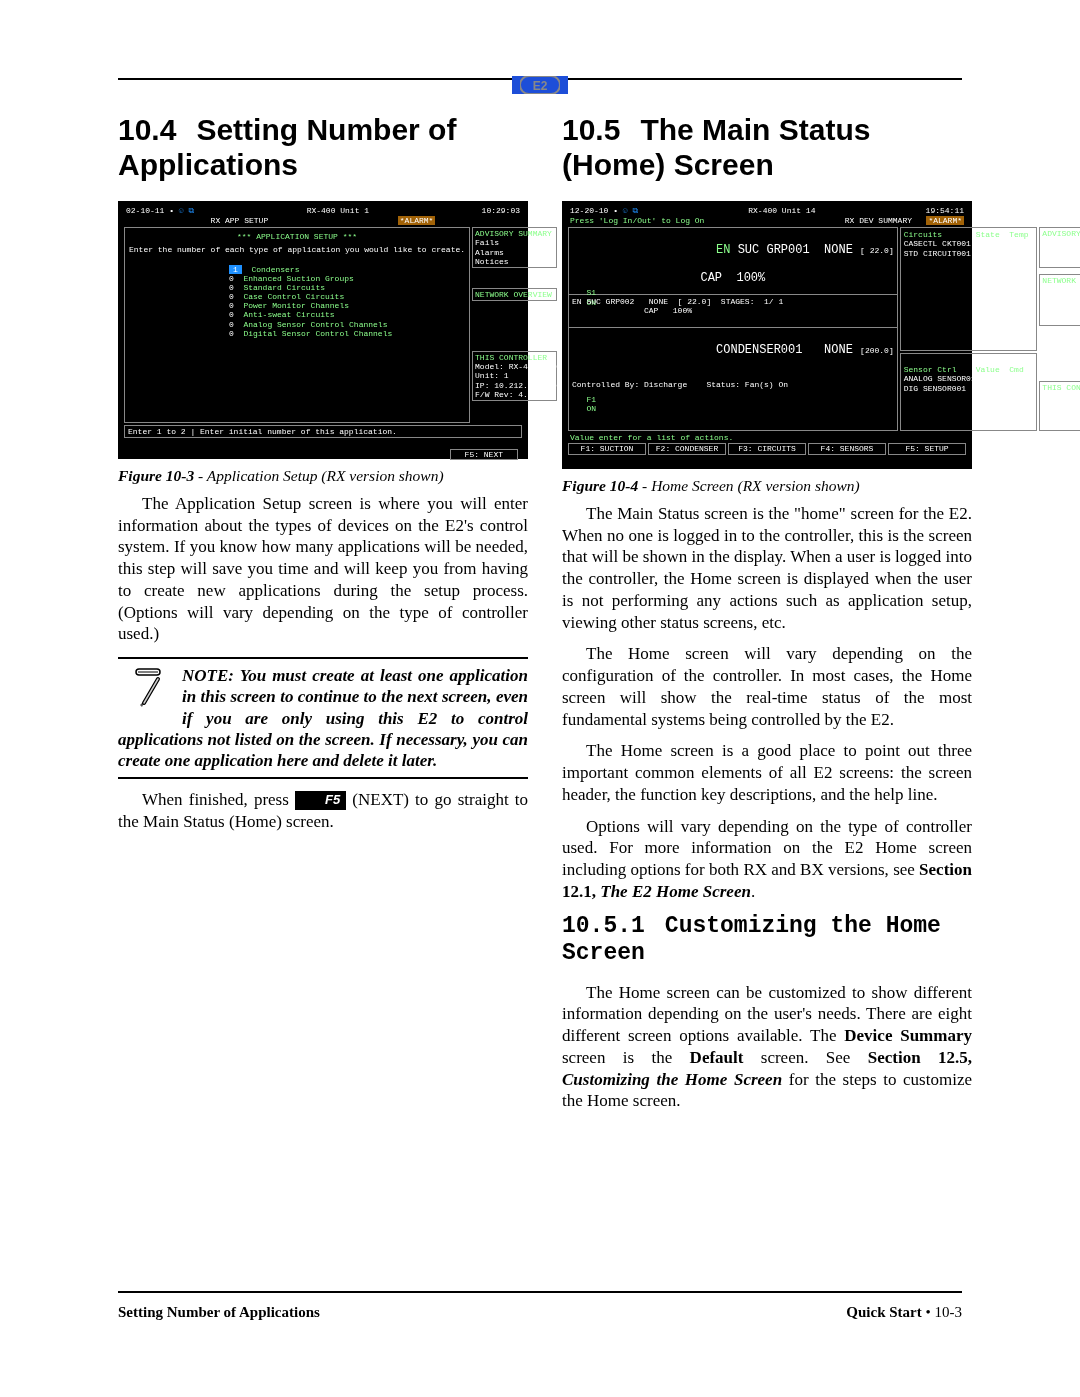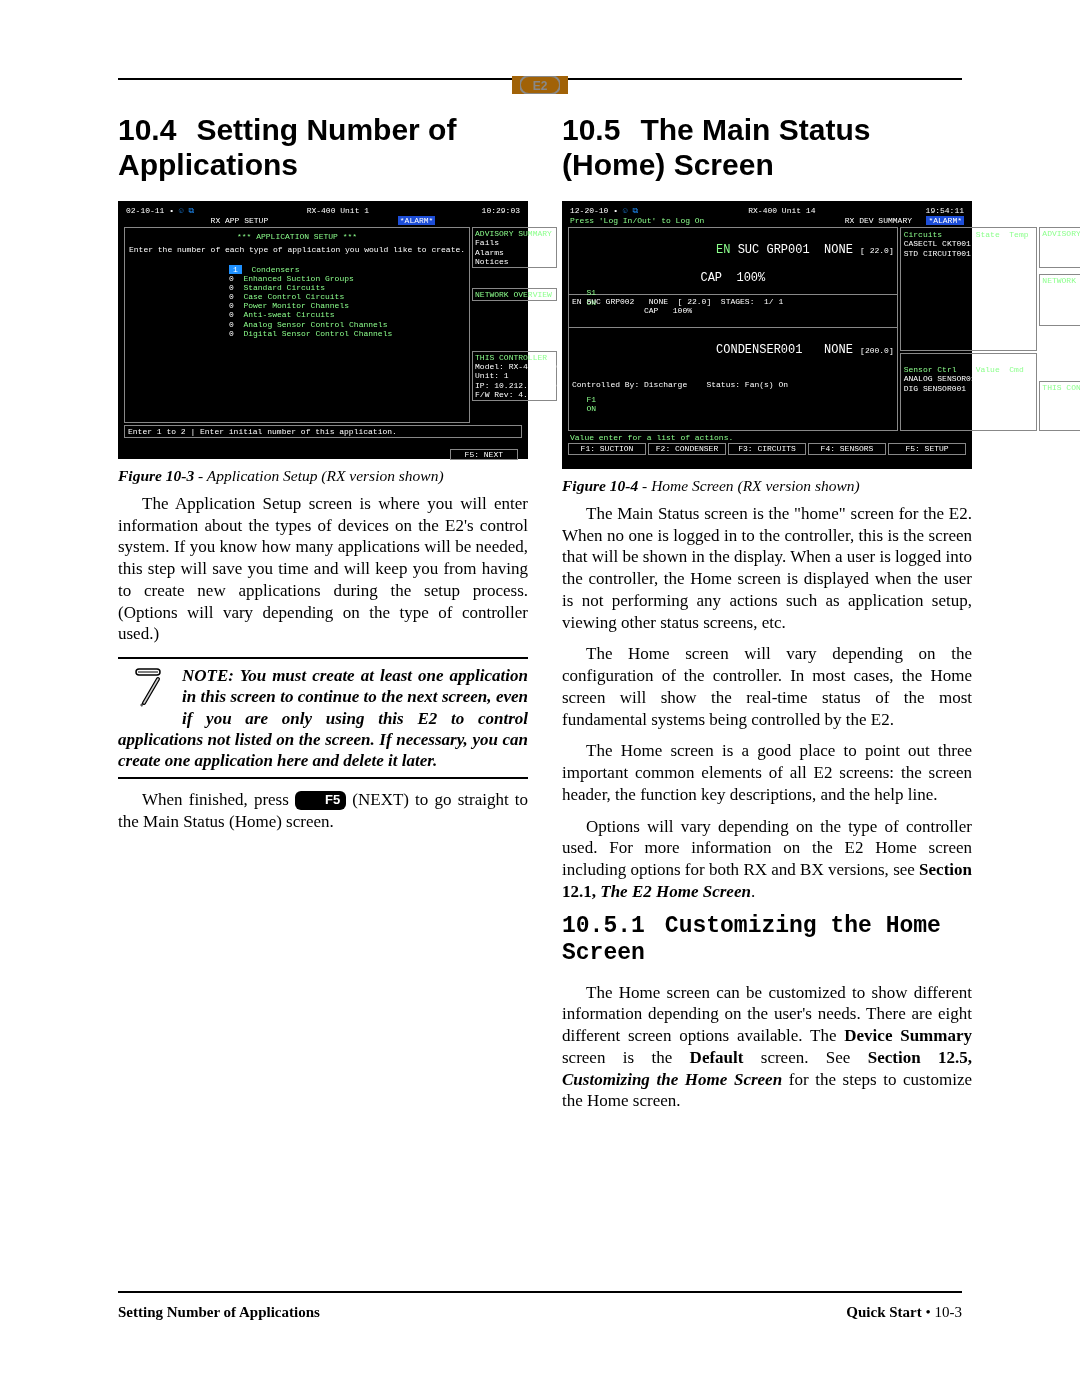--- a/index.html
+++ b/index.html
@@ -1,39 +1,39 @@
 <!DOCTYPE html>
 <html><head>
 <meta charset="utf-8">
 <style>
   html,body { margin:0; padding:0; background:#fff; font-family:"Times New Roman",Times,serif; color:#000; }
   .page { width:1080px; height:1397px; position:relative; }
   .rule-top { position:absolute; left:118px; right:118px; top:78px; border-top:2px solid #000; }
   .logo-wrap { position:absolute; left:0; right:0; top:76px; text-align:center; }
-  .logo-badge { display:inline-block; background:#a16207; padding:0 8px; }
+  .logo-badge { display:inline-block; background:#1d4ed8; padding:0 8px; }
   .logo-badge svg { display:block; }
   .columns { position:absolute; top:112px; left:118px; right:118px; display:flex; gap:34px; }
   .col { width:50%; }
   h1 { font-family:"Trebuchet MS","Verdana",sans-serif; font-weight:700; font-size:30px; line-height:1.18; margin:0 0 18px 0; }
   h2 { font-family:Liberation Mono, monospace; font-weight:700; font-size:23px; line-height:1.2; margin:10px 0 14px 0; }
   .num { display:inline-block; margin-right:20px; }
   p.body { font-size:17px; line-height:1.28; margin:0 0 10px 0; text-align:justify; }
   .indent { text-indent:24px; }
   figcaption { font-size:15.5px; margin-top:8px; }
   figcaption .figlabel { font-weight:700; font-style:italic; }
   figcaption .figtext { font-style:italic; }
   .screenshot { border:1px solid #000; background:#000; position:relative; }
   .scr-inner { position:absolute; inset:3px; }
   .scr-text { font-family:"Courier New",monospace; color:#fff; font-size:8px; line-height:1.15; white-space:pre; }
   .lime { color:#8cff8c; }
-  .red { background:#1d4ed8; color:#fff; padding:0 2px; }
+  .red { background:#a16207; color:#fff; padding:0 2px; }
   .note-box { border-top:2.5px solid #000; border-bottom:2.5px solid #000; padding:6px 0; margin:12px 0 10px 0; }
   .note-text { font-style:italic; font-weight:700; font-size:17px; line-height:1.25; text-align:justify; }
   .note-icon { float:left; width:54px; height:46px; margin:0 6px 0 4px; }
-  .key { display:inline-block; background:#000; color:#fff; font-family:Arial,sans-serif; font-size:13px; font-weight:700; padding:1px 6px; border-radius:6px; vertical-align:1px; }
+  .key { display:inline-block; background:#000; color:#fff; font-family:Arial,sans-serif; font-size:13px; font-weight:700; padding:1px 6px; border-radius:0; vertical-align:1px;font-style:italic; }
   .foot-rule { position:absolute; left:118px; right:118px; bottom:104px; border-top:2px solid #000; }
   .foot { position:absolute; left:118px; right:118px; bottom:76px; display:flex; justify-content:space-between; font-size:15px; font-weight:700; }
   .foot .r { font-weight:400; }
   .foot .r b { font-weight:700; }
   a.xref { color:#000; text-decoration:none; }
 </style>
 </head>
 <body>
 
 <div class="page">

